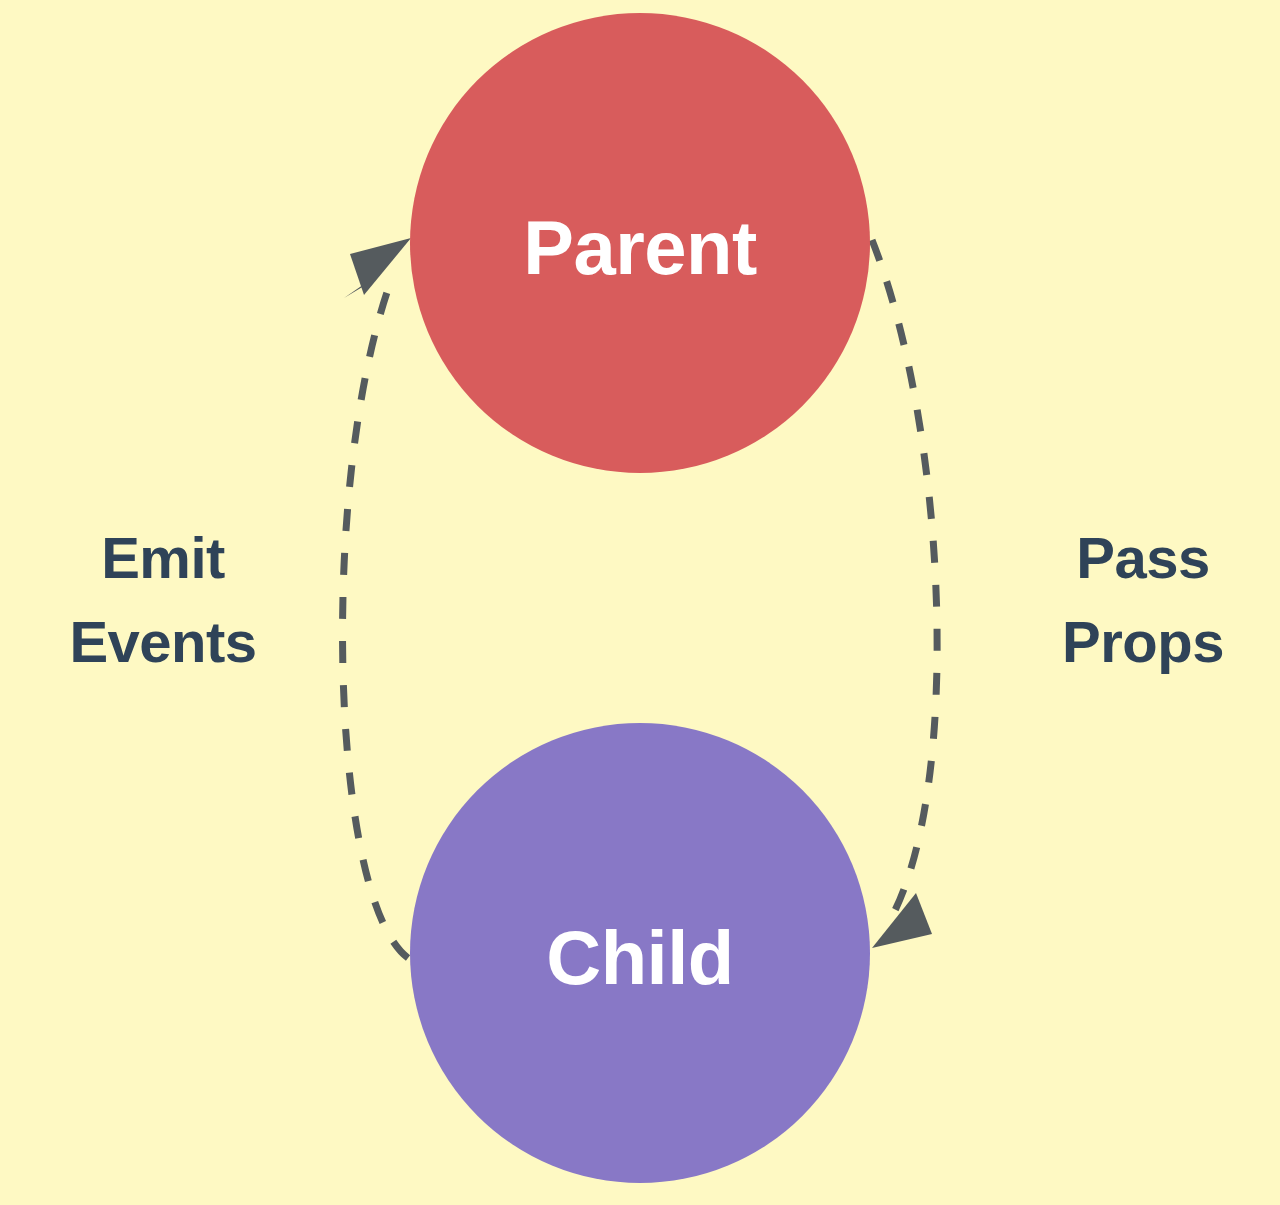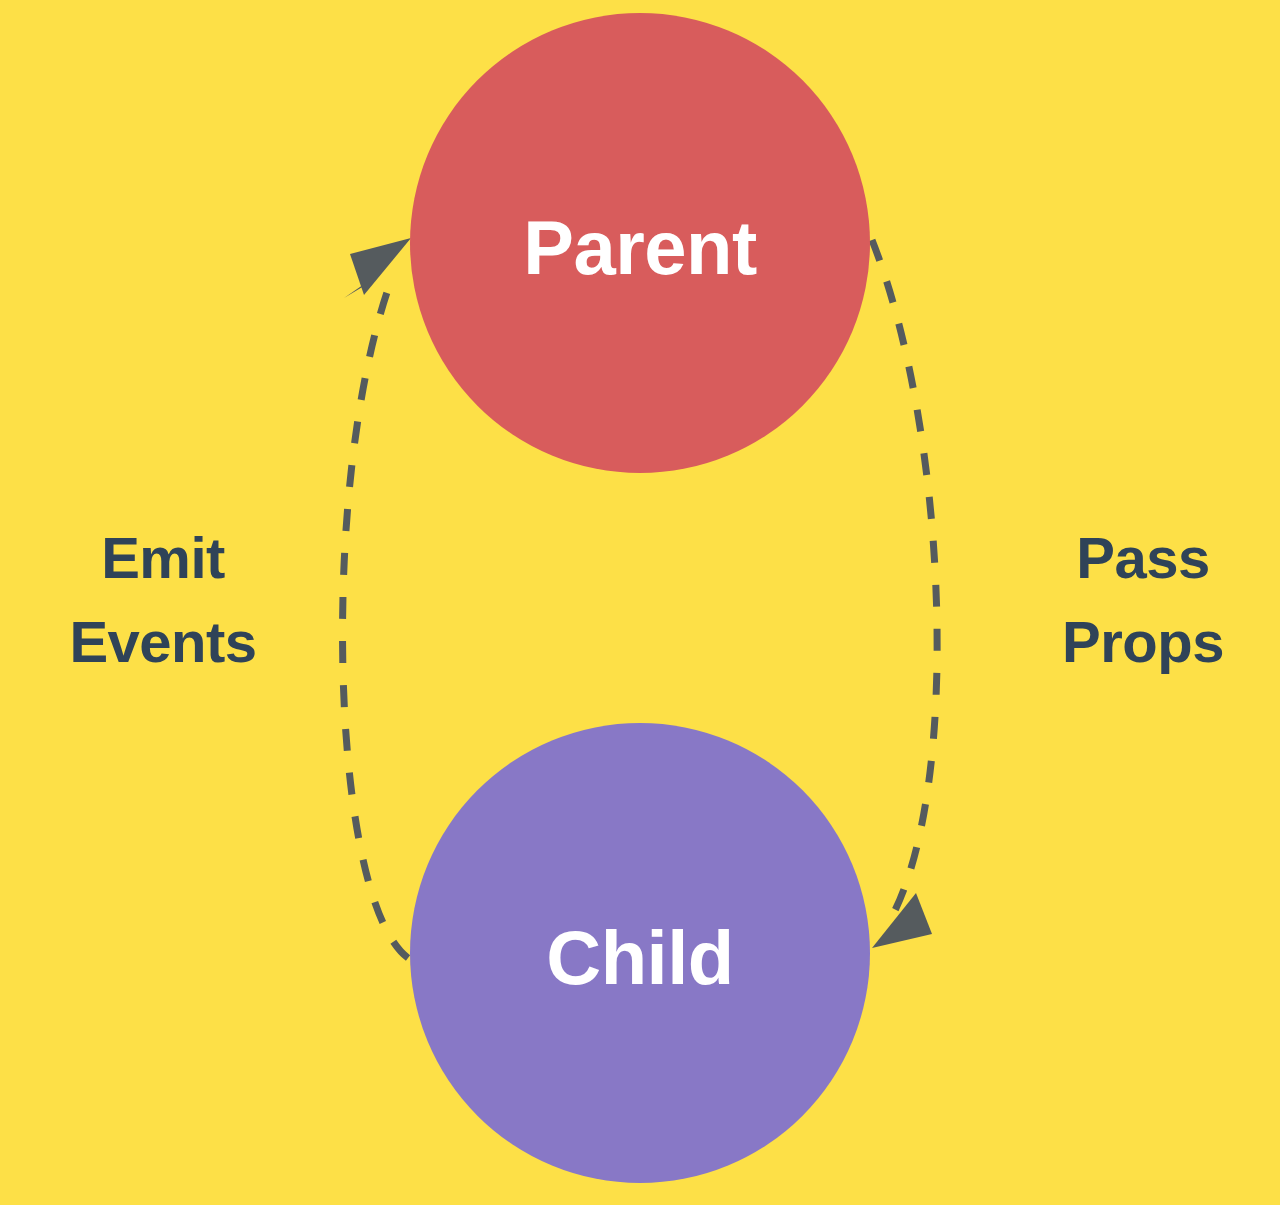--- a/index.html
+++ b/index.html
@@ -10,21 +10,21 @@
   body {
     width: 1280px;
     height: 1205px;
     font-family: "Liberation Sans", sans-serif;
     overflow: hidden;
   }
   #diagram-root {
     position: relative;
     width: 1280px;
     height: 1205px;
-    background: #fde047;
+    background: #fef9c3;
   }
   #diagram-svg {
     position: absolute;
     top: 0;
     left: 0;
     width: 1280px;
     height: 1205px;
     display: block;
   }
   .node-label {

